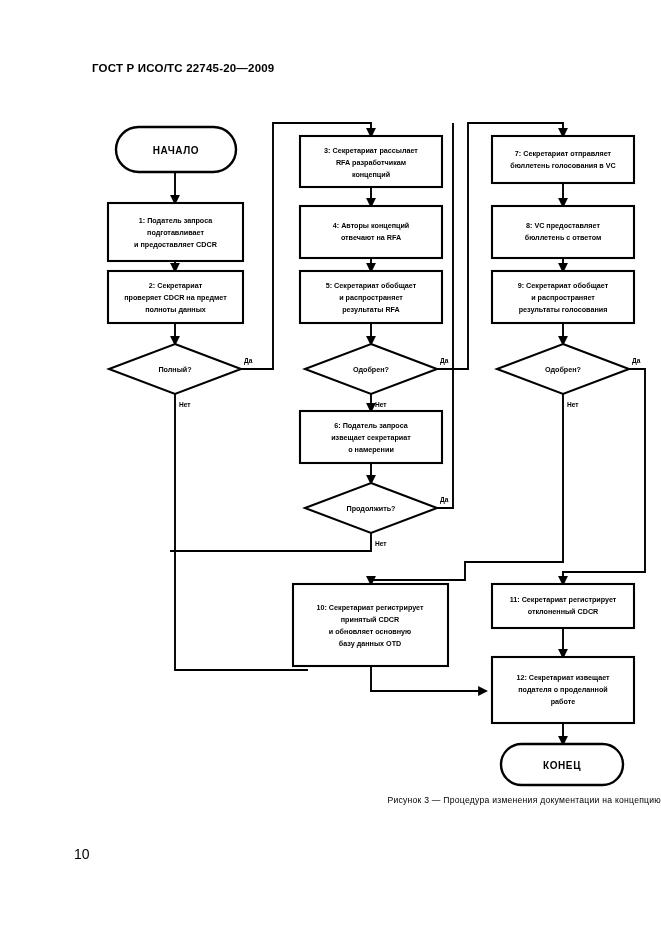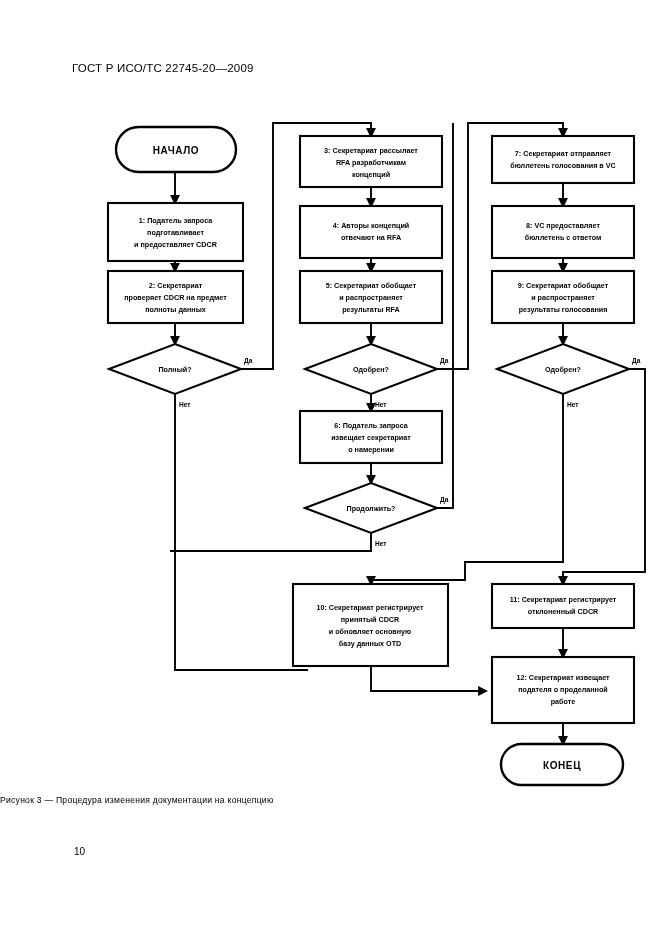--- a/index.html
+++ b/index.html
@@ -7,23 +7,23 @@
     width:661px;height:936px;
     background:#ffffff;
     font-family:"Liberation Sans", sans-serif;
     color:#000;
     position:relative;
     overflow:hidden;
   }
   .page{position:relative;width:661px;height:936px;}
   .doc-header{
     position:absolute;
-    left:72px;top:62px;
+    left:92px;top:62px;
     font-size:11.5px;
-    font-weight:normal;
+    font-weight:bold;
     letter-spacing:0.2px;
   }
   .figure-wrap{
     position:absolute;
     left:0;top:110px;
     width:661px;height:680px;margin-left:28px;
   }
   svg.flow{display:block;}
   svg.flow text{
     font-family:"Liberation Sans", sans-serif;
@@ -33,28 +33,28 @@
   .term-label{font-size:10px;font-weight:bold;text-anchor:middle;letter-spacing:0.6px;}
   .dec-label{font-size:7.2px;font-weight:bold;text-anchor:middle;}
   .edge-label{font-size:6.6px;font-weight:bold;}
   .shape{fill:#ffffff;stroke:#000000;stroke-width:2.1;}
   .shape-term{fill:#ffffff;stroke:#000000;stroke-width:2.4;}
   .conn{stroke:#000000;stroke-width:1.9;fill:none;}
   .caption{
     position:absolute;
     left:0;top:795px;
     width:661px;
-    text-align:left;
+    text-align:right;
     font-size:8.6px;
     letter-spacing:0.25px;
   }
   .page-number{
     position:absolute;
     left:74px;top:846px;
-    font-size:10px;
+    font-size:14px;
   }
 </style>
 </head>
 <body>
 
 <div class="page">
 
   <div class="doc-header">ГОСТ Р ИСО/ТС 22745-20—2009</div>
 
   <div class="figure-wrap">

